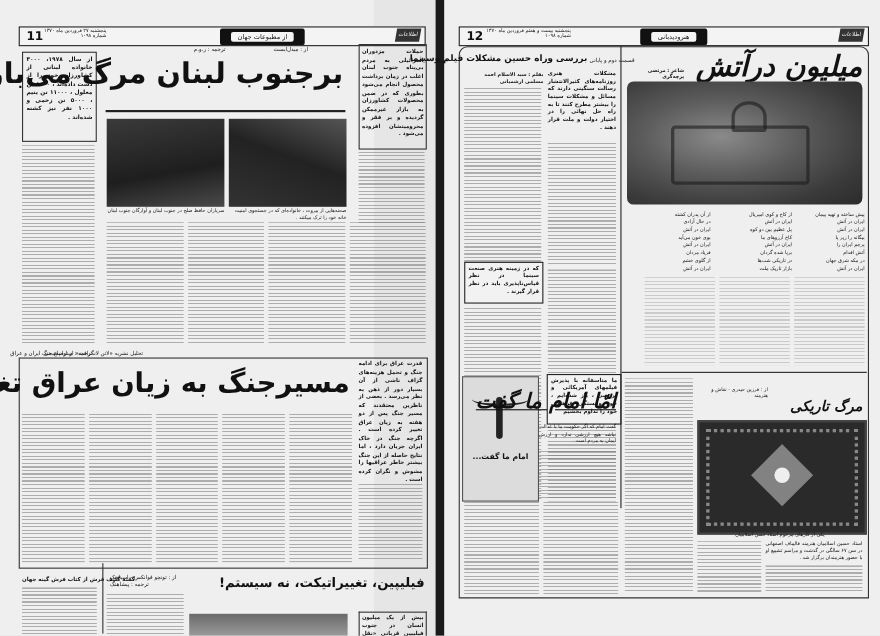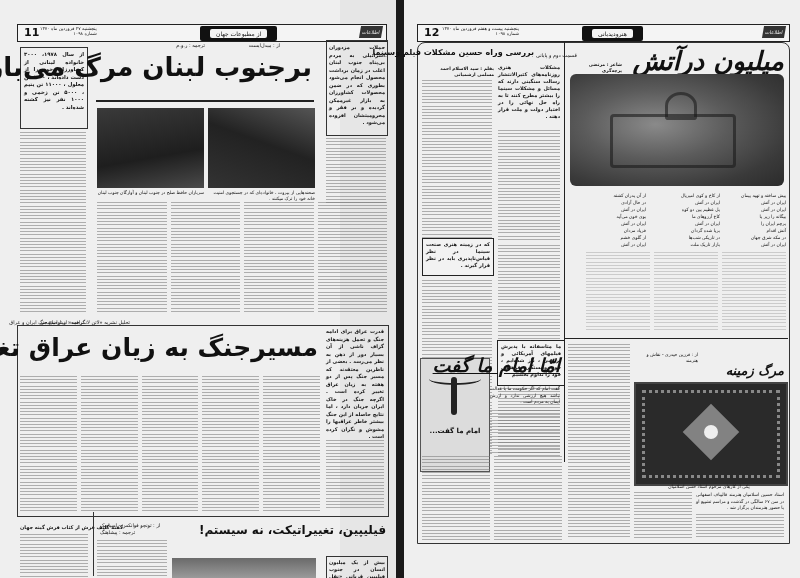--- a/index.html
+++ b/index.html
@@ -183,36 +183,36 @@
     <div>از گلوی خشم</div>
     <div>ایران در آتش</div>
   </div>
   <div class="cols" style="left:182px;top:252px;width:200px;height:80px;">
       <div class="col" style="opacity:.3"></div>
       <div class="col" style="opacity:.3"></div>
       <div class="col" style="opacity:.3"></div>
     </div>
   <div class="rule" style="left:161px;top:338px;width:223px;height:1px;"></div>
 
-  <div class="photo" style="left:16px;top:342px;width:68px;height:112px;background:#dcdcdc;border:1px solid #555;margin-top:16px;">
+  <div class="photo" style="left:16px;top:342px;width:68px;height:112px;background:#dcdcdc;border:1px solid #555;">
     <div style="position:absolute;left:30px;top:18px;width:6px;height:38px;background:#222;border-radius:3px;"></div>
     <div style="position:absolute;left:8px;top:14px;width:52px;height:10px;border-bottom:2px solid #222;border-radius:0 0 50% 50%;"></div>
     <div style="position:absolute;left:4px;top:68px;width:60px;text-align:center;font-size:7px;font-weight:bold;direction:rtl;">امام ما گفت...</div>
   </div>
   <div class="headline" style="left:84px;top:356px;width:72px;font-size:19px;font-style:italic;font-family:'DejaVu Serif',serif;text-decoration:underline;">امّا امام ما گفت</div>
   <div class="blurb" style="left:86px;top:386px;width:70px;font-size:4.5px;line-height:6.5px;font-weight:normal;">گفت امام که اگر حکومت ما با عدالت نباشد هیچ ارزشی ندارد و ارزش ایمان به مردم است .</div>
   <div class="cols" style="left:18px;top:456px;width:140px;height:84px;">
       <div class="col"></div>
       <div class="col"></div>
     </div>
   <div class="cols" style="left:86px;top:410px;width:70px;height:44px;">
       <div class="col"></div>
     </div>
 
-  <div class="headline" style="left:294px;top:364px;width:86px;font-size:13px;font-style:italic;font-family:'DejaVu Serif',serif;">مرگ زمینه</div>
+  <div class="headline" style="left:294px;top:364px;width:86px;font-size:13px;font-style:italic;font-family:'DejaVu Serif',serif;">مرگ تاریکی</div>
   <div class="caption" style="left:236px;top:352px;width:58px;">از : فرزین حیدری - نقاش و هنرمند</div>
   <div class="cols" style="left:164px;top:344px;width:62px;height:194px;">
       <div class="col"></div>
     </div>
   <div class="photo" style="left:230px;top:382px;width:150px;height:100px;background:#2a2a2a;border:2px solid #444;">
     <div style="position:absolute;left:6px;top:6px;right:6px;bottom:6px;border:3px dotted #888;"></div>
     <div style="position:absolute;left:55px;top:28px;width:40px;height:40px;background:#999;transform:rotate(45deg);opacity:.8;"></div>
     <div style="position:absolute;left:68px;top:41px;width:14px;height:14px;background:#eee;border-radius:50%;"></div>
   </div>
   <div class="caption" style="left:230px;top:484px;width:150px;text-align:center;">یکی از کارهای مرحوم استاد حسن اسلامیان</div>

